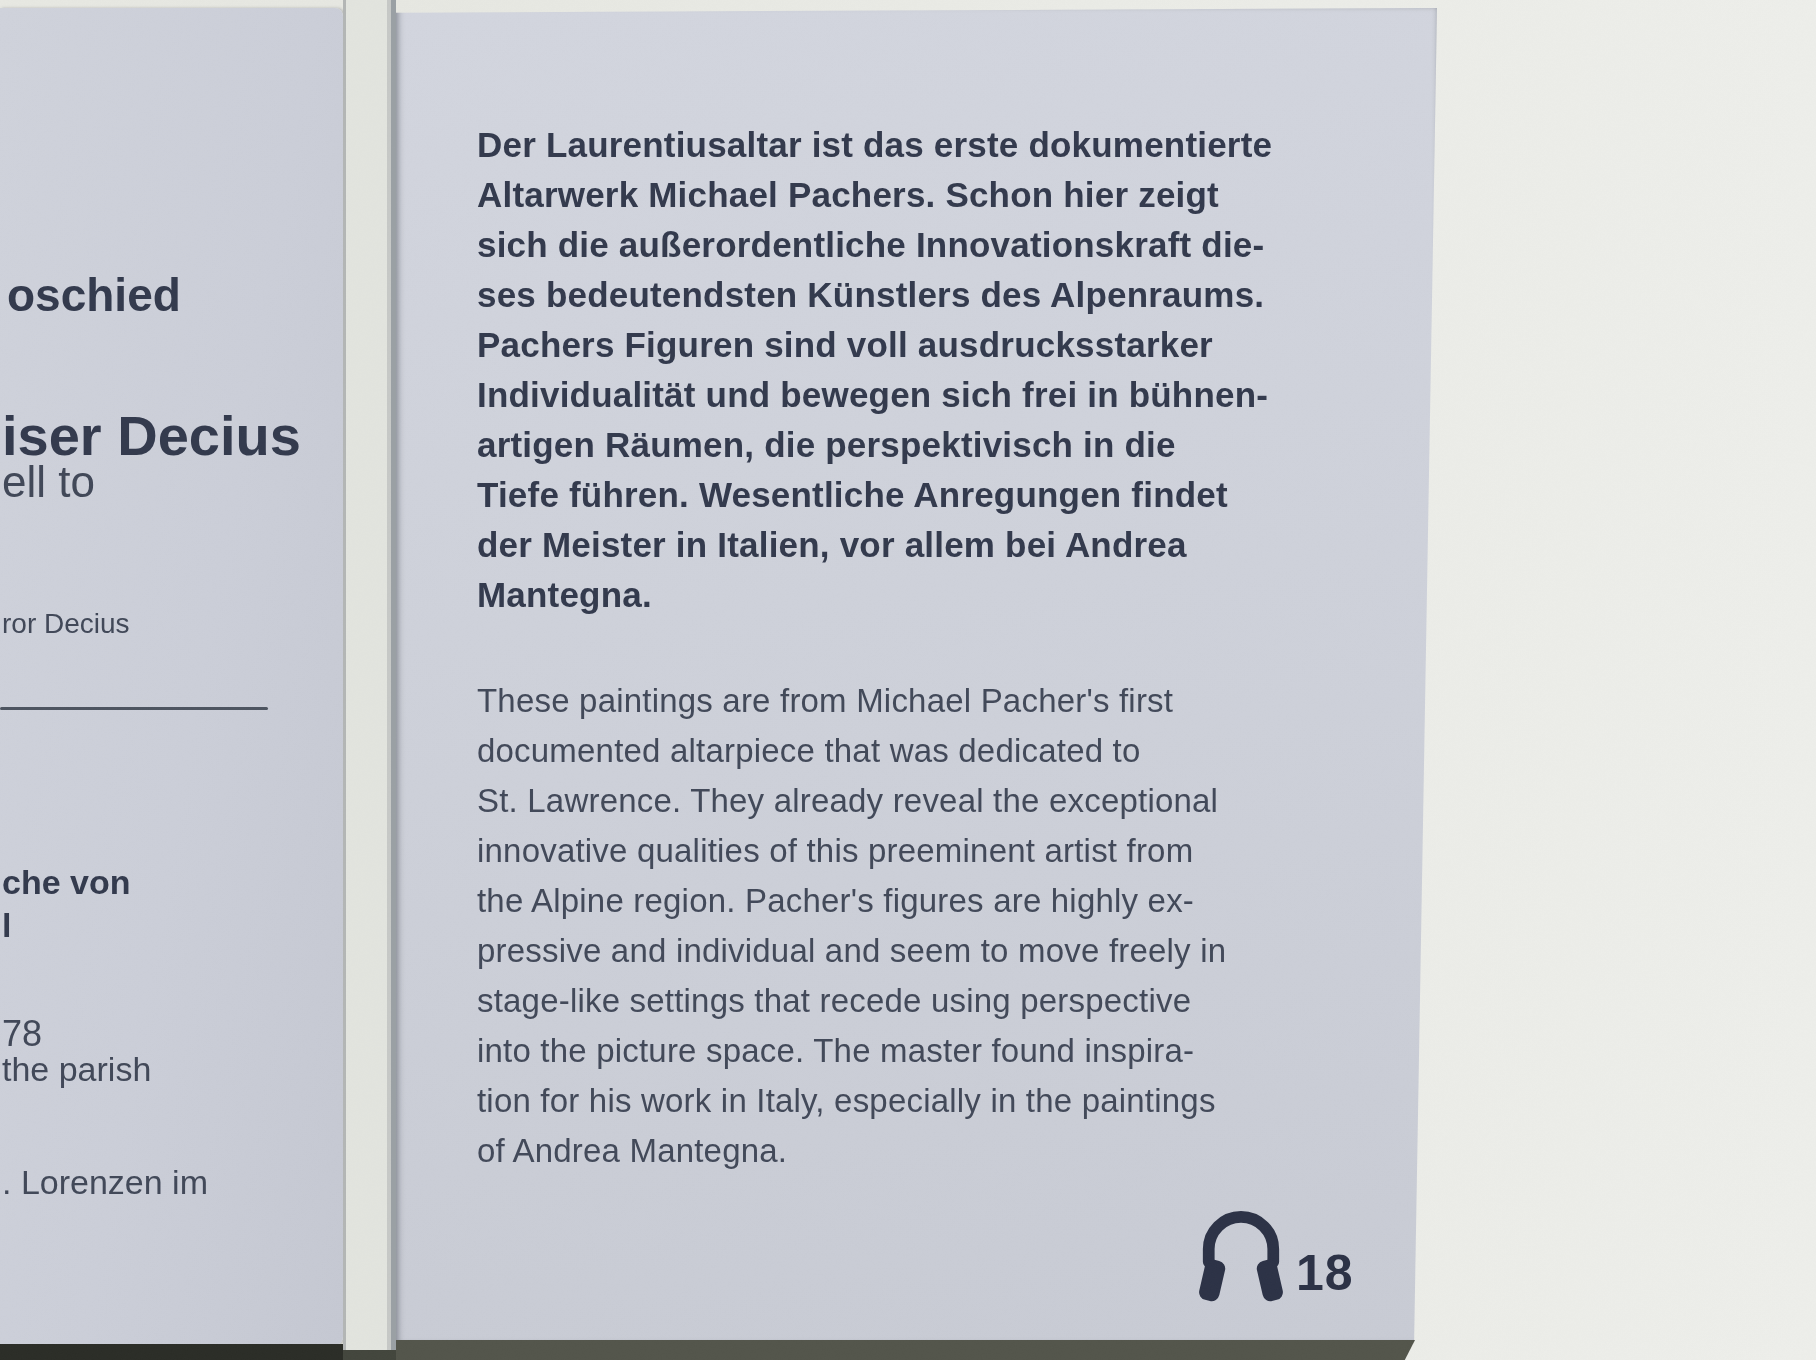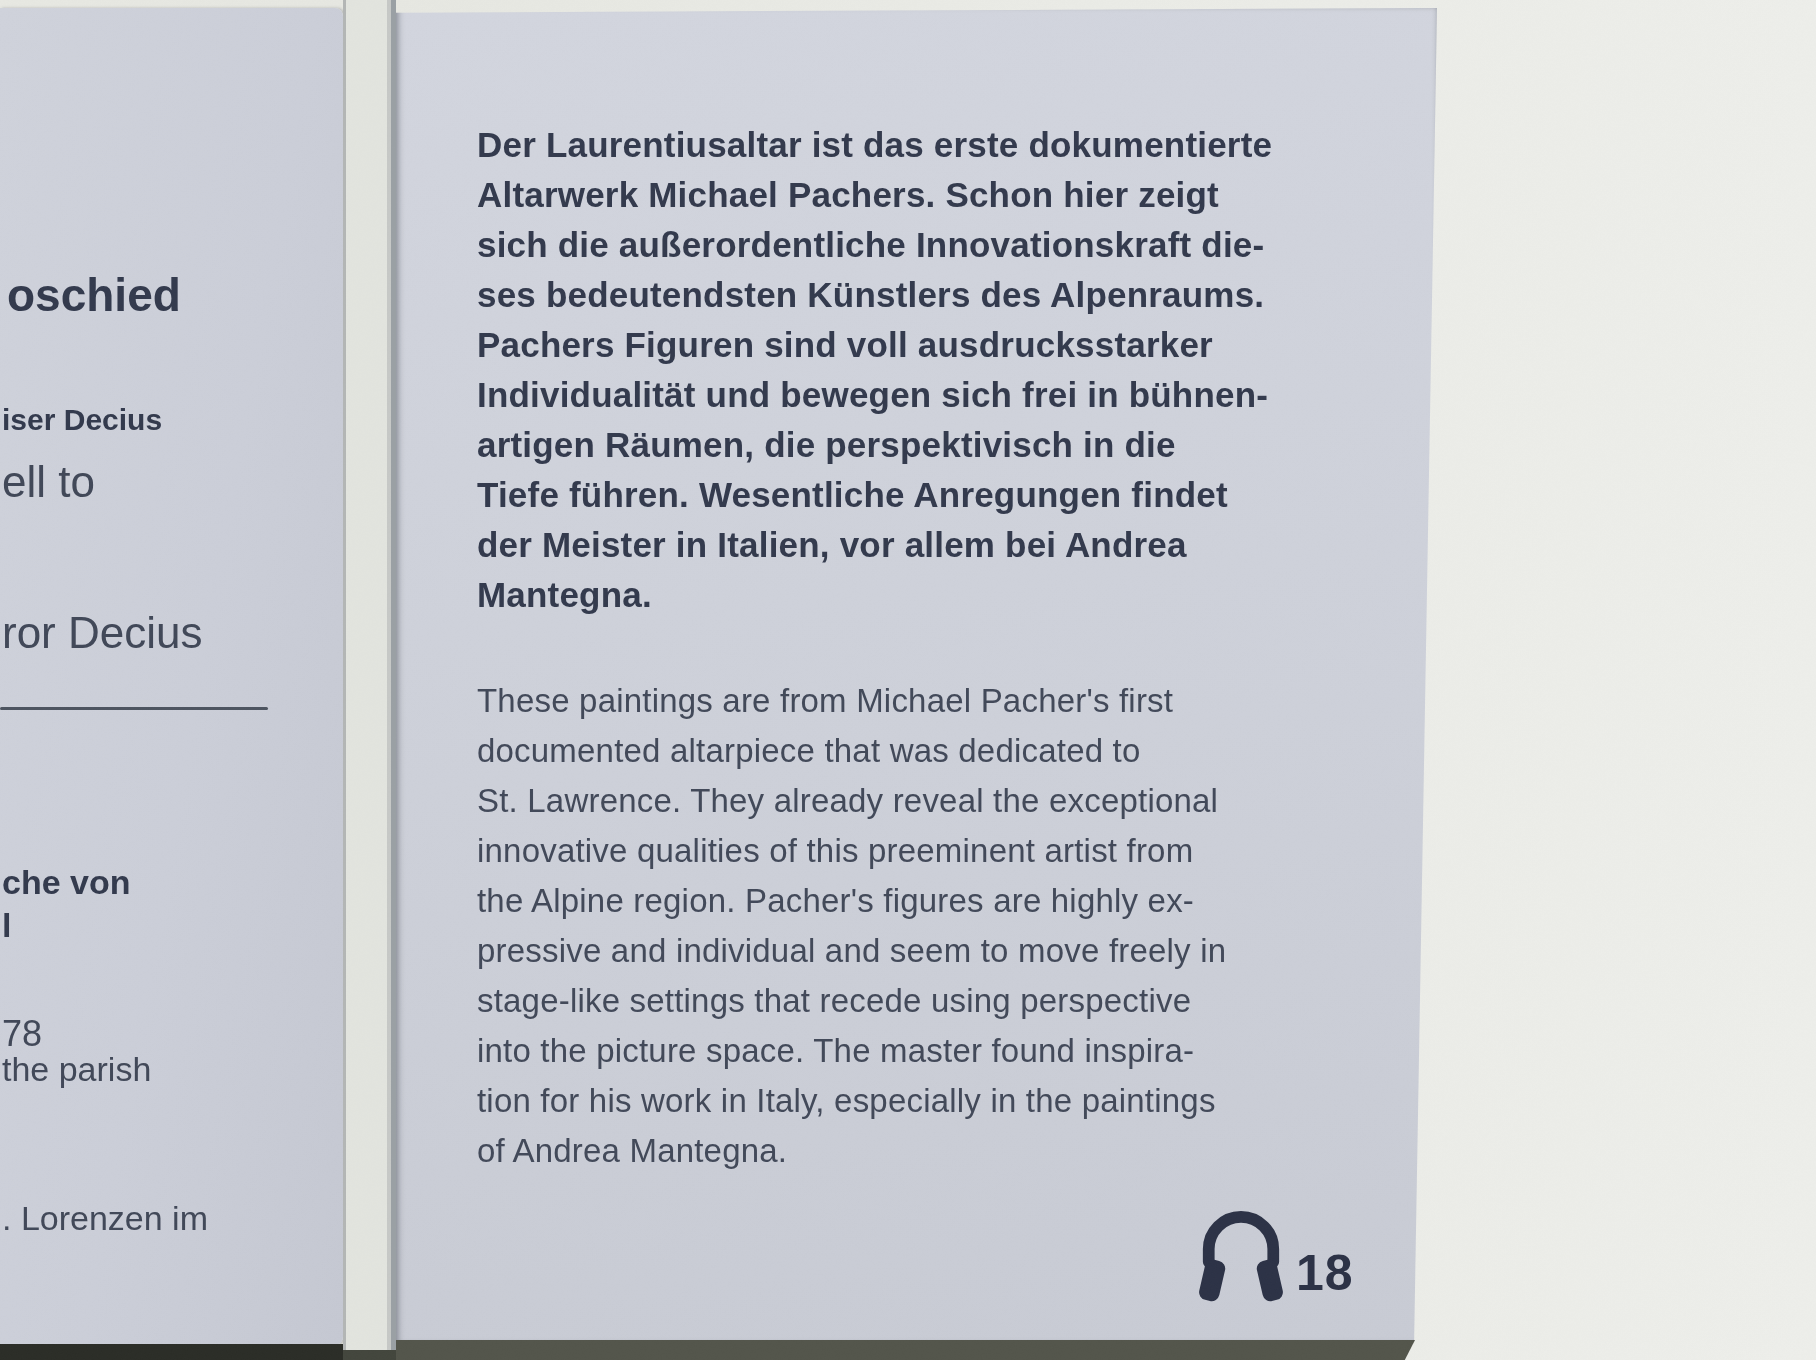--- a/index.html
+++ b/index.html
@@ -42,29 +42,29 @@
   .gap-shade{position:absolute;left:343px;top:0;width:53px;height:1352px;
              background:linear-gradient(90deg,#b3b6b5 0 3px,#e2e4de 3px 44px,#c6c8c6 44px 48px,#9aa0a4 48px 53px);}
 </style>
 </head>
 <body>
 
 <div id="scene">
 
   <div class="card-left">
     <div class="frag bold" style="left:7px;top:260px;font-size:46px;">oschied</div>
-    <div class="frag bold" style="left:2px;top:395px;font-size:30px;">iser Decius</div>
+    <div class="frag bold" style="left:2px;top:395px;font-size:56px;">iser Decius</div>
     <div class="frag light" style="left:2px;top:449px;font-size:44px;">ell to</div>
-    <div class="frag light" style="left:2px;top:600px;font-size:44px;text-align:right;">ror Decius</div>
+    <div class="frag light" style="left:2px;top:600px;font-size:28px;text-align:right;">ror Decius</div>
     <div class="rule" style="left:0;top:699px;width:268px;"></div>
     <div class="frag bold" style="left:2px;top:855px;font-size:34px;">che von</div>
     <div class="frag bold" style="left:2px;top:898px;font-size:34px;">l</div>
     <div class="frag light" style="left:2px;top:1005px;font-size:36px;">78</div>
     <div class="frag light" style="left:2px;top:1042px;font-size:34px;">the parish</div>
-    <div class="frag light" style="left:2px;top:1155px;font-size:34px;margin-top:36px;">. Lorenzen im</div>
+    <div class="frag light" style="left:2px;top:1155px;font-size:34px;">. Lorenzen im</div>
   </div>
 
   <div class="gap-shade"></div>
 
   <div class="card-right">
     <div class="para de">Der Laurentiusaltar ist das erste dokumentierte
 Altarwerk Michael Pachers. Schon hier zeigt
 sich die außerordentliche Innovationskraft die-
 ses bedeutendsten Künstlers des Alpenraums.
 Pachers Figuren sind voll ausdrucksstarker

